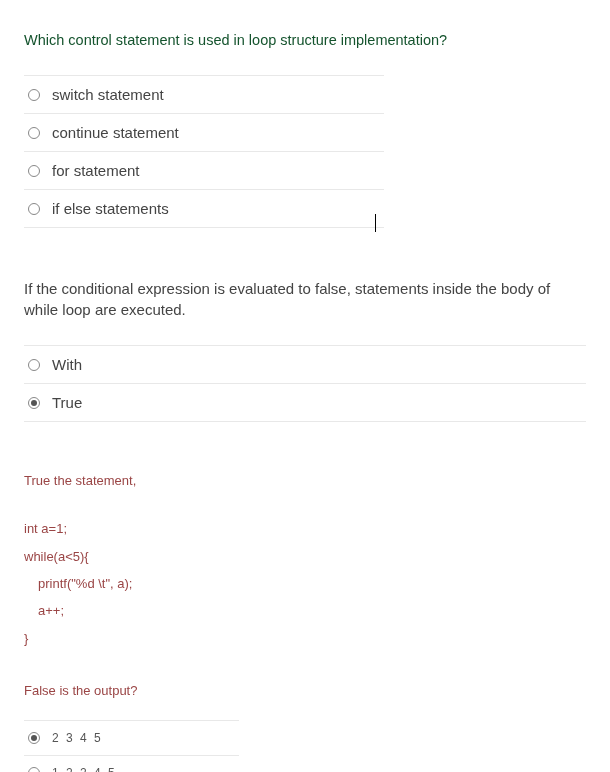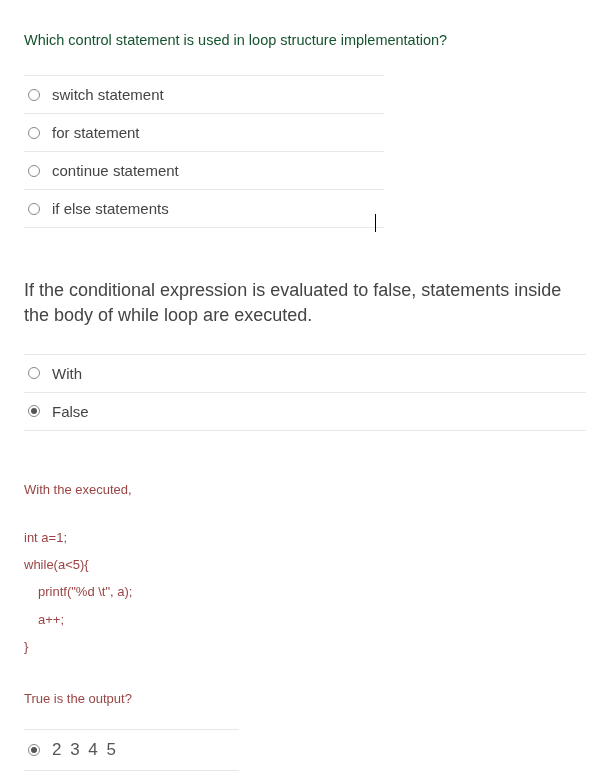--- a/index.html
+++ b/index.html
@@ -17,21 +17,21 @@
     .question-block {
       margin-bottom: 50px;
     }
     .question-text {
       font-size: 14.5px;
       color: #14532d;
       margin-bottom: 25px;
       line-height: 1.4;
     }
     .q2 .question-text {
-      font-size: 18px;
+      font-size: 15px;
       color: #444;
     }
     .q3 .question-text,
     .q3 .code-line,
     .q3 .output-question {
       font-size: 13px;
       color: #9a4545;
     }
     .code-block {
       margin-bottom: 18px;
@@ -59,21 +59,21 @@
       align-items: center;
       padding: 10px 4px;
       border-bottom: 1px solid #e8e8e8;
       font-size: 15px;
       color: #444;
     }
     .option:first-child {
       border-top: 1px solid #e8e8e8;
     }
     .q3 .option {
-      font-size: 17px;
+      font-size: 12px;
       letter-spacing: 2px;
       color: #555;
     }
     .radio {
       width: 12px;
       height: 12px;
       border: 1.5px solid #888;
       border-radius: 50%;
       margin-right: 12px;
       flex-shrink: 0;
@@ -102,59 +102,59 @@
 
 <div class="question-block q1">
   <div class="question-text">Which control statement is used in loop structure implementation?</div>
   <div class="options">
     <div class="option">
       <span class="radio"></span>
       <span>switch statement</span>
     </div>
     <div class="option">
       <span class="radio"></span>
-      <span>for statement</span>
+      <span>continue statement</span>
     </div>
     <div class="option">
       <span class="radio"></span>
-      <span>continue statement</span>
+      <span>for statement</span>
     </div>
     <div class="option">
       <span class="radio"></span>
       <span>if else statements</span>
     </div>
   </div>
 </div>
 
 <div class="cursor" style="left:375px; top:214px;"></div>
 
 <div class="question-block q2">
   <div class="question-text">If the conditional expression is evaluated to false, statements inside the body of while loop are executed.</div>
   <div class="options">
     <div class="option">
       <span class="radio"></span>
       <span>With</span>
     </div>
     <div class="option">
       <span class="radio selected"></span>
-      <span>False</span>
+      <span>True</span>
     </div>
   </div>
 </div>
 
 <div class="question-block q3">
-  <div class="question-text">With the executed,</div>
+  <div class="question-text">True the statement,</div>
   <div class="code-block">
     <div class="code-line">int a=1;</div>
     <div class="code-line">while(a&lt;5){</div>
     <div class="code-line indent-1">printf("%d \t", a);</div>
     <div class="code-line indent-1">a++;</div>
     <div class="code-line">}</div>
   </div>
-  <div class="question-text output-question">True is the output?</div>
+  <div class="question-text output-question">False is the output?</div>
   <div class="options">
     <div class="option">
       <span class="radio selected"></span>
       <span>2 3 4 5</span>
     </div>
     <div class="option">
       <span class="radio"></span>
       <span>1 2 2 4 5</span>
     </div>
 

